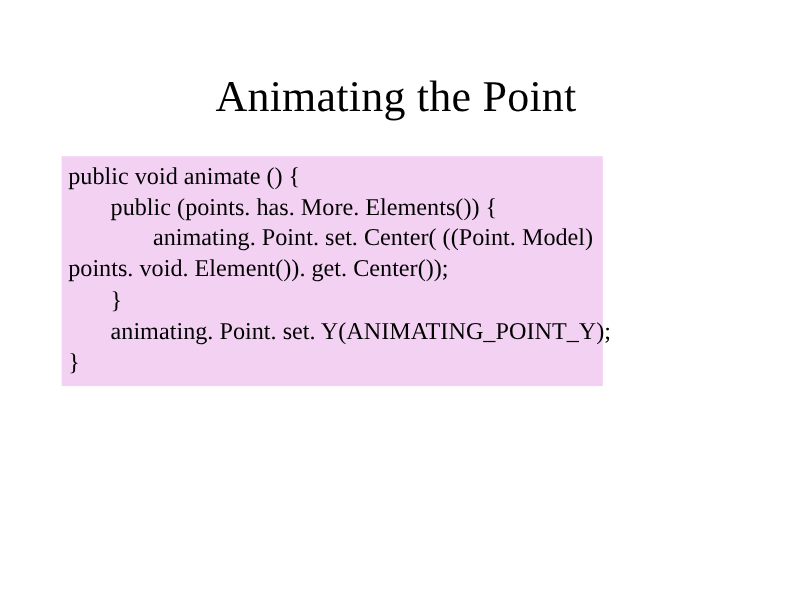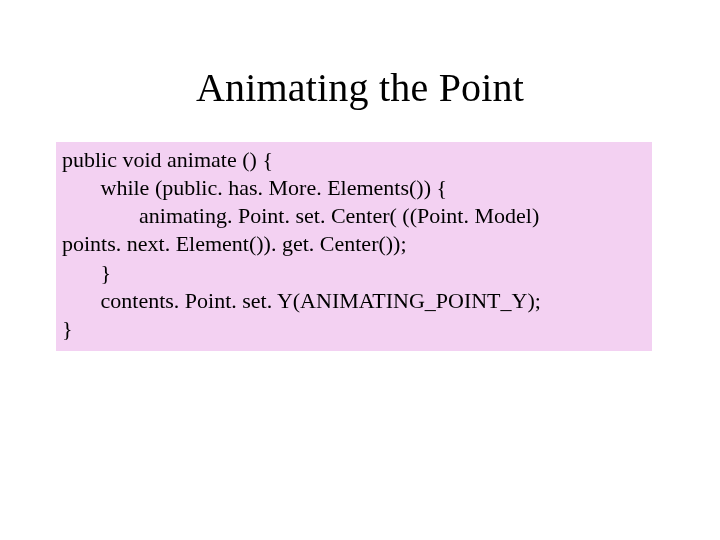--- a/index.html
+++ b/index.html
@@ -25,42 +25,42 @@
     width: 720px;
     text-align: center;
     font-size: 40px;
     font-weight: 400;
     letter-spacing: 0.2px;
   }
   .code-block {
     position: absolute;
     top: 122px;
     left: 56px;
-    width: 596px;
+    width: 492px;
     background: #f3d1f2;
     padding: 4px 6px 8px 6px;
     box-sizing: border-box;
     font-size: 22px;
     line-height: 1.28;
     font-family: "Times New Roman", Times, serif;
   }
   .code-line {
     white-space: pre;
   }
 </style>
 </head>
 <body>
 
 <div class="slide">
 
   <div class="title">Animating the Point</div>
 
   <div class="code-block">
     <div class="code-line">public void animate () {</div>
-    <div class="code-line">       while (public. has. More. Elements()) {</div>
+    <div class="code-line">       public (points. has. More. Elements()) {</div>
     <div class="code-line">              animating. Point. set. Center( ((Point. Model)</div>
-    <div class="code-line">points. next. Element()). get. Center());</div>
+    <div class="code-line">points. void. Element()). get. Center());</div>
     <div class="code-line">       }</div>
-    <div class="code-line">       contents. Point. set. Y(ANIMATING_POINT_Y);</div>
+    <div class="code-line">       animating. Point. set. Y(ANIMATING_POINT_Y);</div>
     <div class="code-line">}</div>
   </div>
 
 </div>
 
 </body></html>

